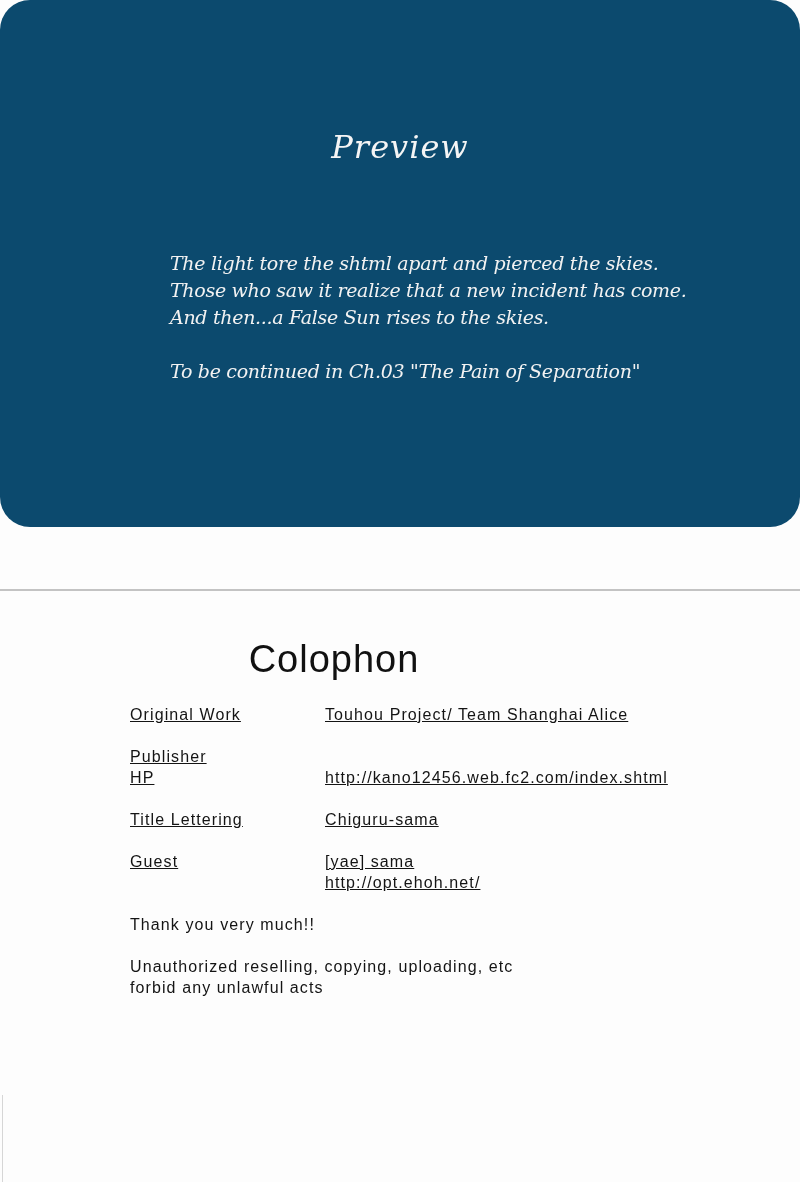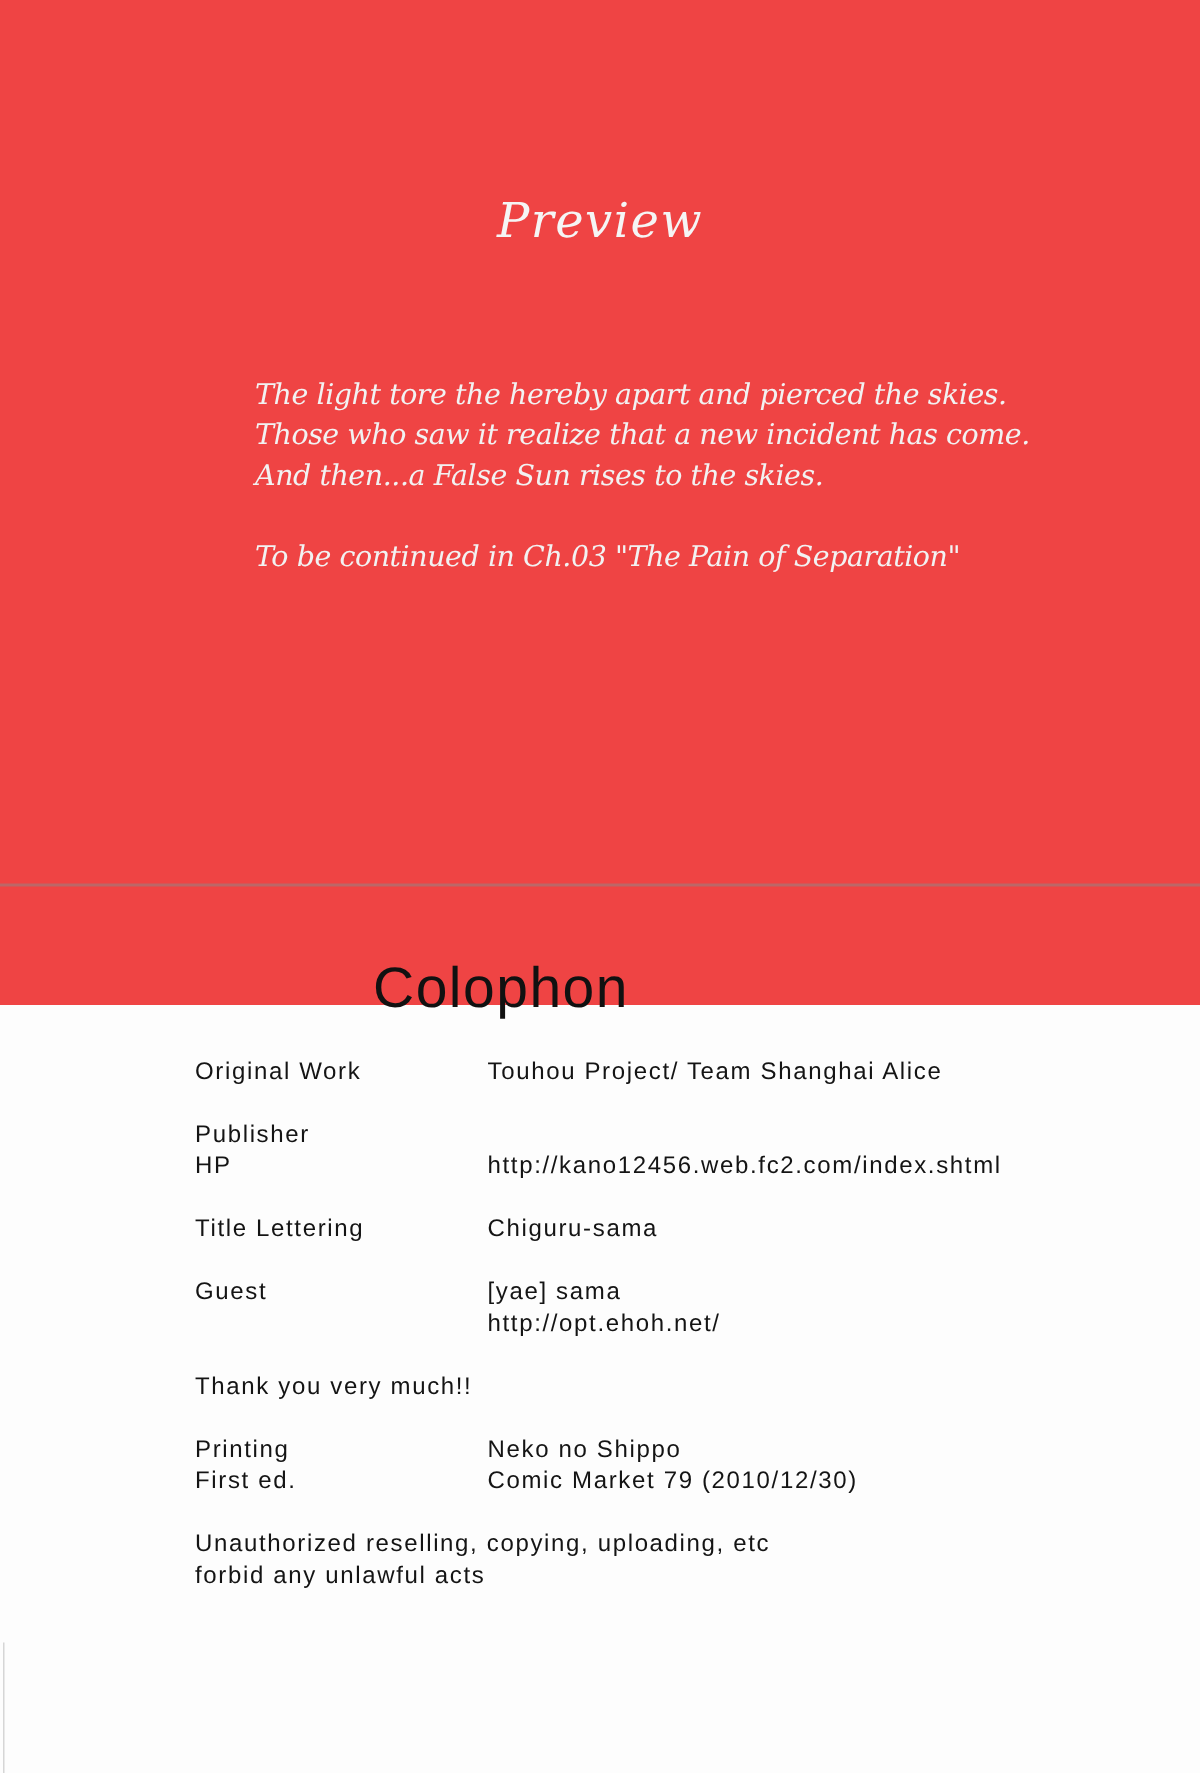--- a/index.html
+++ b/index.html
@@ -11,23 +11,24 @@
       width: 800px;
       height: 1182px;
       position: relative;
       overflow: hidden;
     }
     .preview-panel {
       position: absolute;
       left: 0;
       top: 0;
       width: 800px;
-      height: 670px;
-      background: #ef4444;
+      height: 527px;
+      background: #0c4a6e;
       color: #f4f4f4;
+      border-radius: 30px;
     }
     .preview-title {
       position: absolute;
       left: 0;
       width: 800px;
       top: 128px;
       text-align: center;
       font-family: "DejaVu Serif", serif;
       font-style: italic;
       font-size: 32px;
@@ -82,20 +83,21 @@
       width: 600px;
       font-family: "Liberation Sans", sans-serif;
       font-size: 16px;
       line-height: 21px;
       color: #141414;
       letter-spacing: 1.1px;
     }
     .row {
       display: flex;
       white-space: nowrap;
+      text-decoration: underline;
     }
     .row .label {
       width: 171px;
       flex: 0 0 171px;
     }
     .row .value {
       flex: 1 1 auto;
       margin-left: 24px;
     }
     .group { margin-bottom: 21px; }
@@ -108,21 +110,21 @@
       height: 87px;
       background: #d6d6d6;
     }
   </style>
 </head>
 <body>
 
 <div class="preview-panel">
   <div class="preview-title">Preview</div>
   <div class="preview-body">
-    <span class="preview-line">The light tore the hereby apart and pierced the skies.</span>
+    <span class="preview-line">The light tore the shtml apart and pierced the skies.</span>
     <span class="preview-line">Those who saw it realize that a new incident has come.</span>
     <span class="preview-line">And then...a False Sun rises to the skies.</span>
     <span class="preview-continued">To be continued in Ch.03 "The Pain of Separation"</span>
   </div>
 </div>
 <div class="seam"></div>
 
 <div class="colophon-title">Colophon</div>
 
 <div class="colophon">
@@ -158,30 +160,20 @@
     <div class="row">
       <span class="label"></span>
       <span class="value">http://opt.ehoh.net/</span>
     </div>
   </div>
 
   <div class="group">
     <span class="plain-line">Thank you very much!!</span>
   </div>
 
-  <div class="group">
-    <div class="row">
-      <span class="label">Printing</span>
-      <span class="value">Neko no Shippo</span>
-    </div>
-    <div class="row">
-      <span class="label">First ed.</span>
-      <span class="value">Comic Market 79 (2010/12/30)</span>
-    </div>
-  </div>
 
   <div class="group">
     <span class="plain-line">Unauthorized reselling, copying, uploading, etc</span>
     <span class="plain-line">forbid any unlawful acts</span>
   </div>
 </div>
 
 <div class="edge-line"></div>
 
 </body></html>

